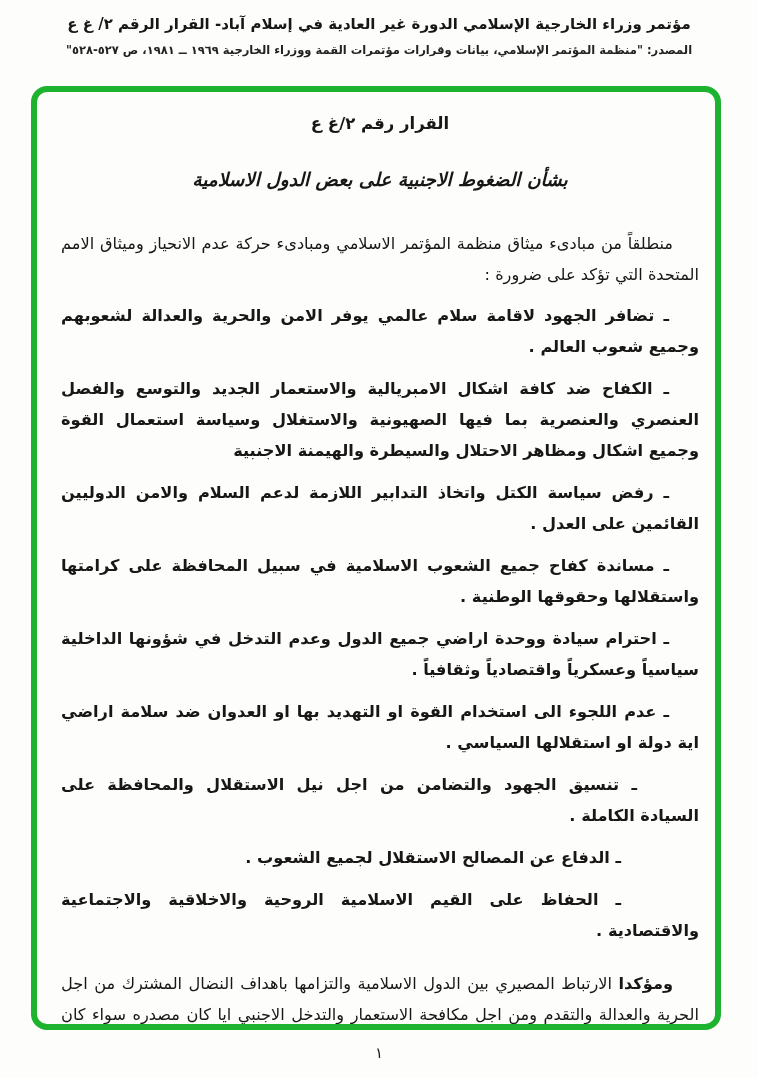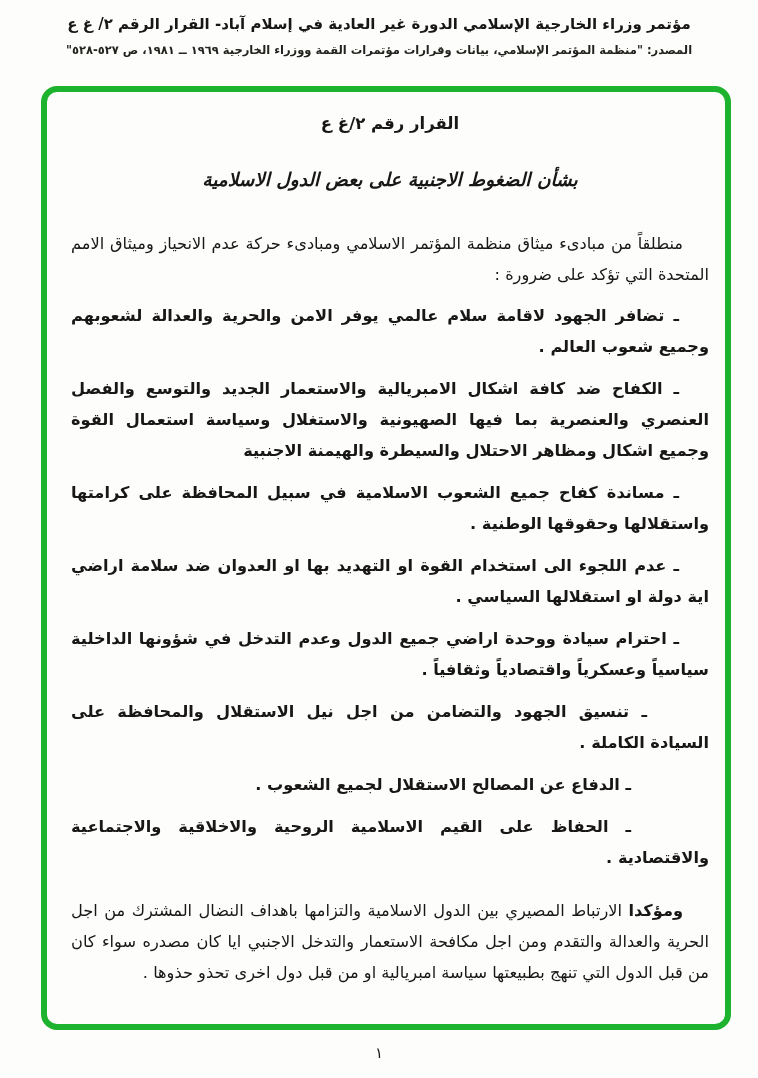--- a/index.html
+++ b/index.html
@@ -30,21 +30,21 @@
   .header-source {
     margin-top: 6px;
     font-size: 11.5px;
     font-weight: bold;
     line-height: 16px;
     color: #23221f;
   }
   .doc-box {
     position: absolute;
     top: 86px;
-    left: 41px;
+    left: 31px;
     width: 690px;
     height: 944px;
     border: 6px solid #1db32f;
     border-radius: 16px;
     background: transparent;
     padding: 18px 16px 0 24px;
     overflow: hidden;
   }
   .res-number {
     margin-top: 4px;
@@ -101,23 +101,24 @@
 
 <main class="doc-box" style="border-color: rgb(29, 179, 47);">
   <div class="res-number">القرار رقم ٢/غ ع</div>
   <div class="res-subject">بشأن الضغوط الاجنبية على بعض الدول الاسلامية</div>
 
   <div class="body-text">
     <p class="para">منطلقاً من مبادىء ميثاق منظمة المؤتمر الاسلامي ومبادىء حركة عدم الانحياز وميثاق الامم المتحدة التي تؤكد على ضرورة :</p>
 
     <p class="bullet">ـ  تضافر الجهود لاقامة سلام عالمي يوفر الامن والحرية والعدالة لشعوبهم وجميع شعوب العالم .</p>
     <p class="bullet">ـ  الكفاح ضد كافة اشكال الامبريالية والاستعمار الجديد والتوسع والفصل العنصري والعنصرية بما فيها الصهيونية والاستغلال وسياسة استعمال القوة وجميع اشكال ومظاهر الاحتلال والسيطرة والهيمنة الاجنبية</p>
+    <p class="bullet">ـ  رفض سياسة الكتل واتخاذ التدابير اللازمة لدعم السلام والامن الدوليين القائمين على العدل .</p>
     <p class="bullet">ـ  مساندة كفاح جميع الشعوب الاسلامية في سبيل المحافظة على كرامتها واستقلالها وحقوقها الوطنية .</p>
+    <p class="bullet">ـ  احترام سيادة ووحدة اراضي جميع الدول وعدم التدخل في شؤونها الداخلية سياسياً وعسكرياً واقتصادياً وثقافياً .</p>
     <p class="bullet">ـ  عدم اللجوء الى استخدام القوة او التهديد بها او العدوان ضد سلامة اراضي اية دولة او استقلالها السياسي .</p>
-    <p class="bullet">ـ  احترام سيادة ووحدة اراضي جميع الدول وعدم التدخل في شؤونها الداخلية سياسياً وعسكرياً واقتصادياً وثقافياً .</p>
     <p class="bullet indent-mid">ـ  تنسيق الجهود والتضامن من اجل نيل الاستقلال والمحافظة على السيادة الكاملة .</p>
     <p class="bullet indent-deep">ـ  الدفاع عن المصالح الاستقلال لجميع الشعوب .</p>
     <p class="bullet indent-deep">ـ  الحفاظ على القيم الاسلامية الروحية والاخلاقية والاجتماعية والاقتصادية .</p>
 
     <p class="closing-para" style="margin-top:22px;">
       <span class="lead-word">ومؤكدا</span><span> الارتباط المصيري بين الدول الاسلامية والتزامها باهداف النضال المشترك من اجل الحرية والعدالة والتقدم ومن اجل مكافحة الاستعمار والتدخل الاجنبي ايا كان مصدره سواء كان من قبل الدول التي تنهج بطبيعتها سياسة امبريالية او من قبل دول اخرى تحذو حذوها .</span>
     </p>
 
   </div>
 </main>

